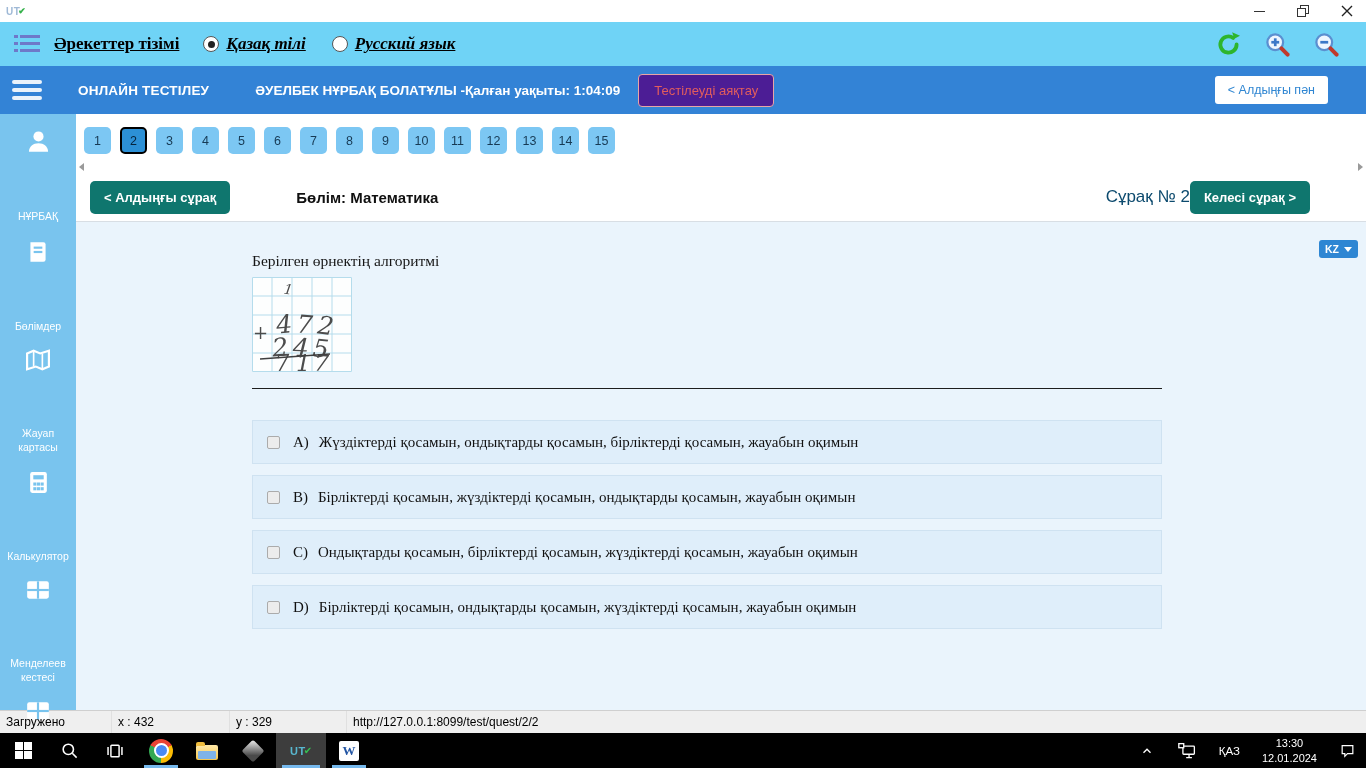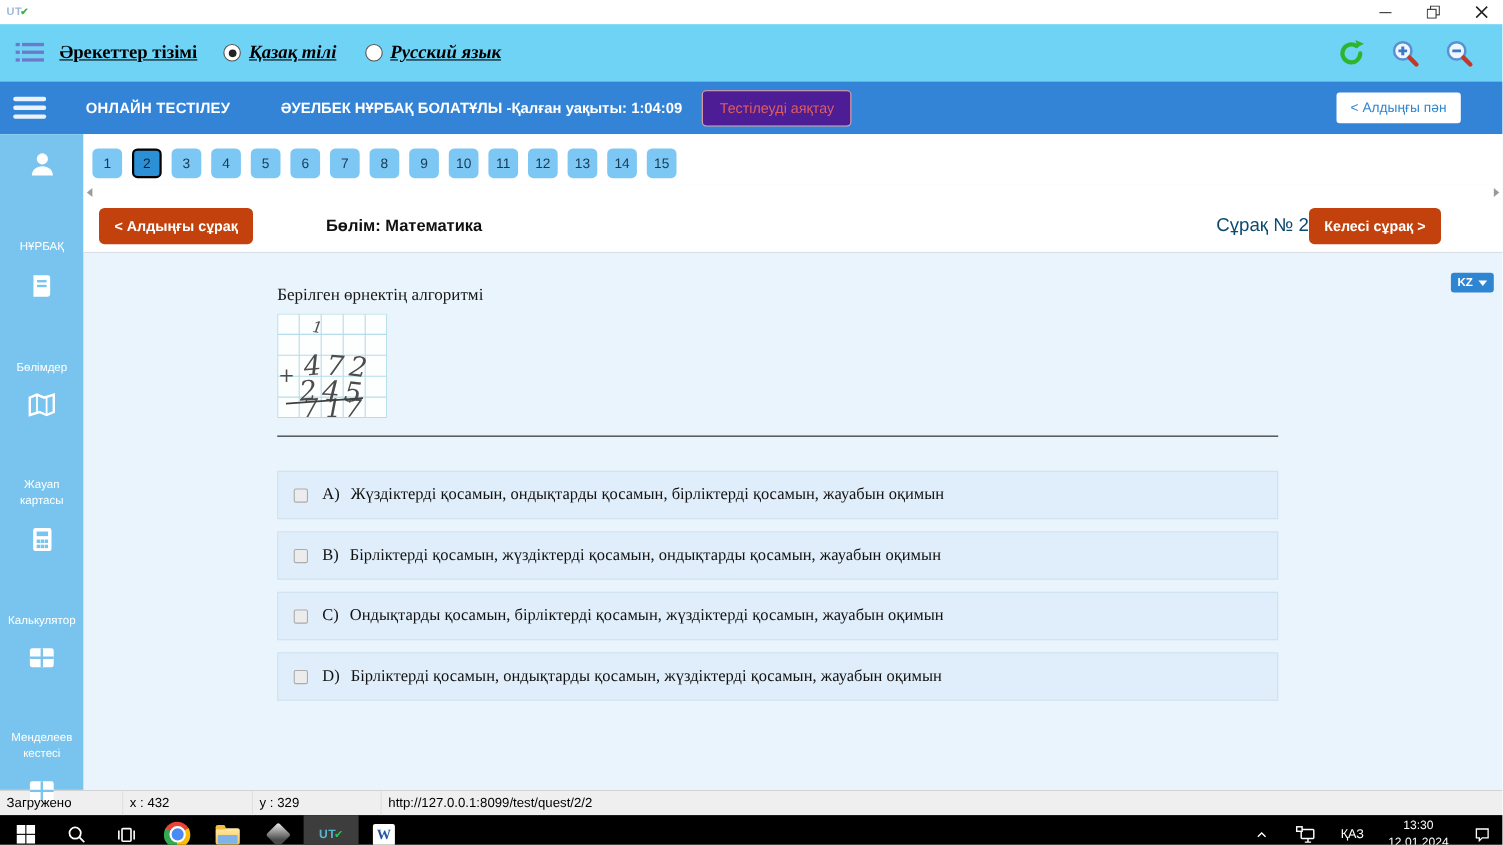--- a/index.html
+++ b/index.html
@@ -8,21 +8,21 @@
 
   
   .titlebar{height:22px;background:#fff;display:flex;align-items:center;justify-content:space-between;padding:0 6px;}
   .app-logo{display:flex;align-items:center;font-size:10px;font-weight:bold;color:#9fb9d6;letter-spacing:.5px;}
   .app-logo .chk{color:#35b14a;font-size:9px;margin-left:-2px;}
   .win-controls{display:flex;align-items:center;gap:30px;margin-right:6px;}
   .win-btn{display:flex;align-items:center;justify-content:center;width:14px;height:14px;cursor:pointer;}
   .min-glyph{width:11px;border-top:1.5px solid #333;display:block;}
 
   
-  .menubar{height:52px;background:#6fd3f6;display:flex;align-items:center;padding:0 14px;}
+  .menubar{height:44px;background:#6fd3f6;display:flex;align-items:center;padding:0 14px;}
   .menubar .left{display:flex;align-items:center;gap:14px;}
   .menu-label{font-family:"Liberation Serif",serif;font-weight:bold;font-size:17px;text-decoration:underline;color:#000;cursor:pointer;}
   .radio-group{display:flex;align-items:center;gap:26px;margin-left:10px;}
   .radio-item{display:flex;align-items:center;gap:7px;cursor:pointer;}
   .radio-circle{width:14px;height:14px;border-radius:50%;background:#fff;border:1px solid #555;display:flex;align-items:center;justify-content:center;}
   .radio-circle.sel::after{content:"";width:7px;height:7px;border-radius:50%;background:#222;}
   .radio-label{font-family:"Liberation Serif",serif;font-weight:bold;font-style:italic;font-size:17px;text-decoration:underline;color:#000;}
   .menubar .right{margin-left:auto;display:flex;align-items:center;gap:22px;margin-right:12px;}
   .menubar .right svg{cursor:pointer;}
 
@@ -45,21 +45,21 @@
   .content{flex:1;display:flex;flex-direction:column;background:#eaf4fc;min-width:0;}
   .tabs-row{background:#fff;padding:13px 8px 6px 8px;display:flex;gap:9px;}
   .tab{width:27px;height:27px;background:#7cc7f3;border:none;border-radius:5px;display:flex;align-items:center;justify-content:center;font-size:12.5px;color:#173a54;cursor:pointer;box-sizing:border-box;font-family:"Liberation Sans",sans-serif;}
   .tab.active{background:#2c90d6;border:2px solid #000;color:#06243c;}
   .tabs-scroll{background:#fff;height:13px;display:flex;align-items:center;justify-content:space-between;padding:0 3px;}
   .scroll-arrow{width:0;height:0;border-top:4px solid transparent;border-bottom:4px solid transparent;cursor:pointer;}
   .scroll-arrow.left{border-right:5px solid #9a9a9a;}
   .scroll-arrow.right{border-left:5px solid #9a9a9a;}
 
   .question-bar{background:#fff;border-bottom:1px solid #d8dee4;height:48px;display:flex;align-items:center;padding:0 0 0 14px;flex:none;}
-  .qnav-btn{background:#c2410c;color:#fff;font-weight:bold;font-size:13px;border:none;border-radius:5px;padding:9px 14px;cursor:pointer;font-family:"Liberation Sans",sans-serif;}
+  .qnav-btn{background:#0f766e;color:#fff;font-weight:bold;font-size:13px;border:none;border-radius:5px;padding:9px 14px;cursor:pointer;font-family:"Liberation Sans",sans-serif;}
   .section-title{margin-left:66px;font-weight:bold;font-size:15px;color:#101010;}
   .q-number{margin-left:auto;font-size:17px;color:#0c4a6e;}
   .next-btn{margin-right:56px;}
 
   .question-area{flex:1;position:relative;padding:30px 0 0 176px;box-sizing:border-box;}
   .kz-dropdown{position:absolute;top:18px;right:8px;background:#2e86d3;color:#fff;font-size:10.5px;font-weight:bold;border:none;border-radius:3px;padding:3px 6px;display:flex;align-items:center;gap:5px;cursor:pointer;}
   .kz-caret{width:0;height:0;border-left:4px solid transparent;border-right:4px solid transparent;border-top:5px solid #fff;}
   .q-prompt{font-family:"Liberation Serif",serif;font-size:15.5px;color:#161616;}
   .worksheet{margin-top:7px;display:block;}
   .divider{width:910px;border-top:1px solid #1d1d1d;margin-top:16px;}

